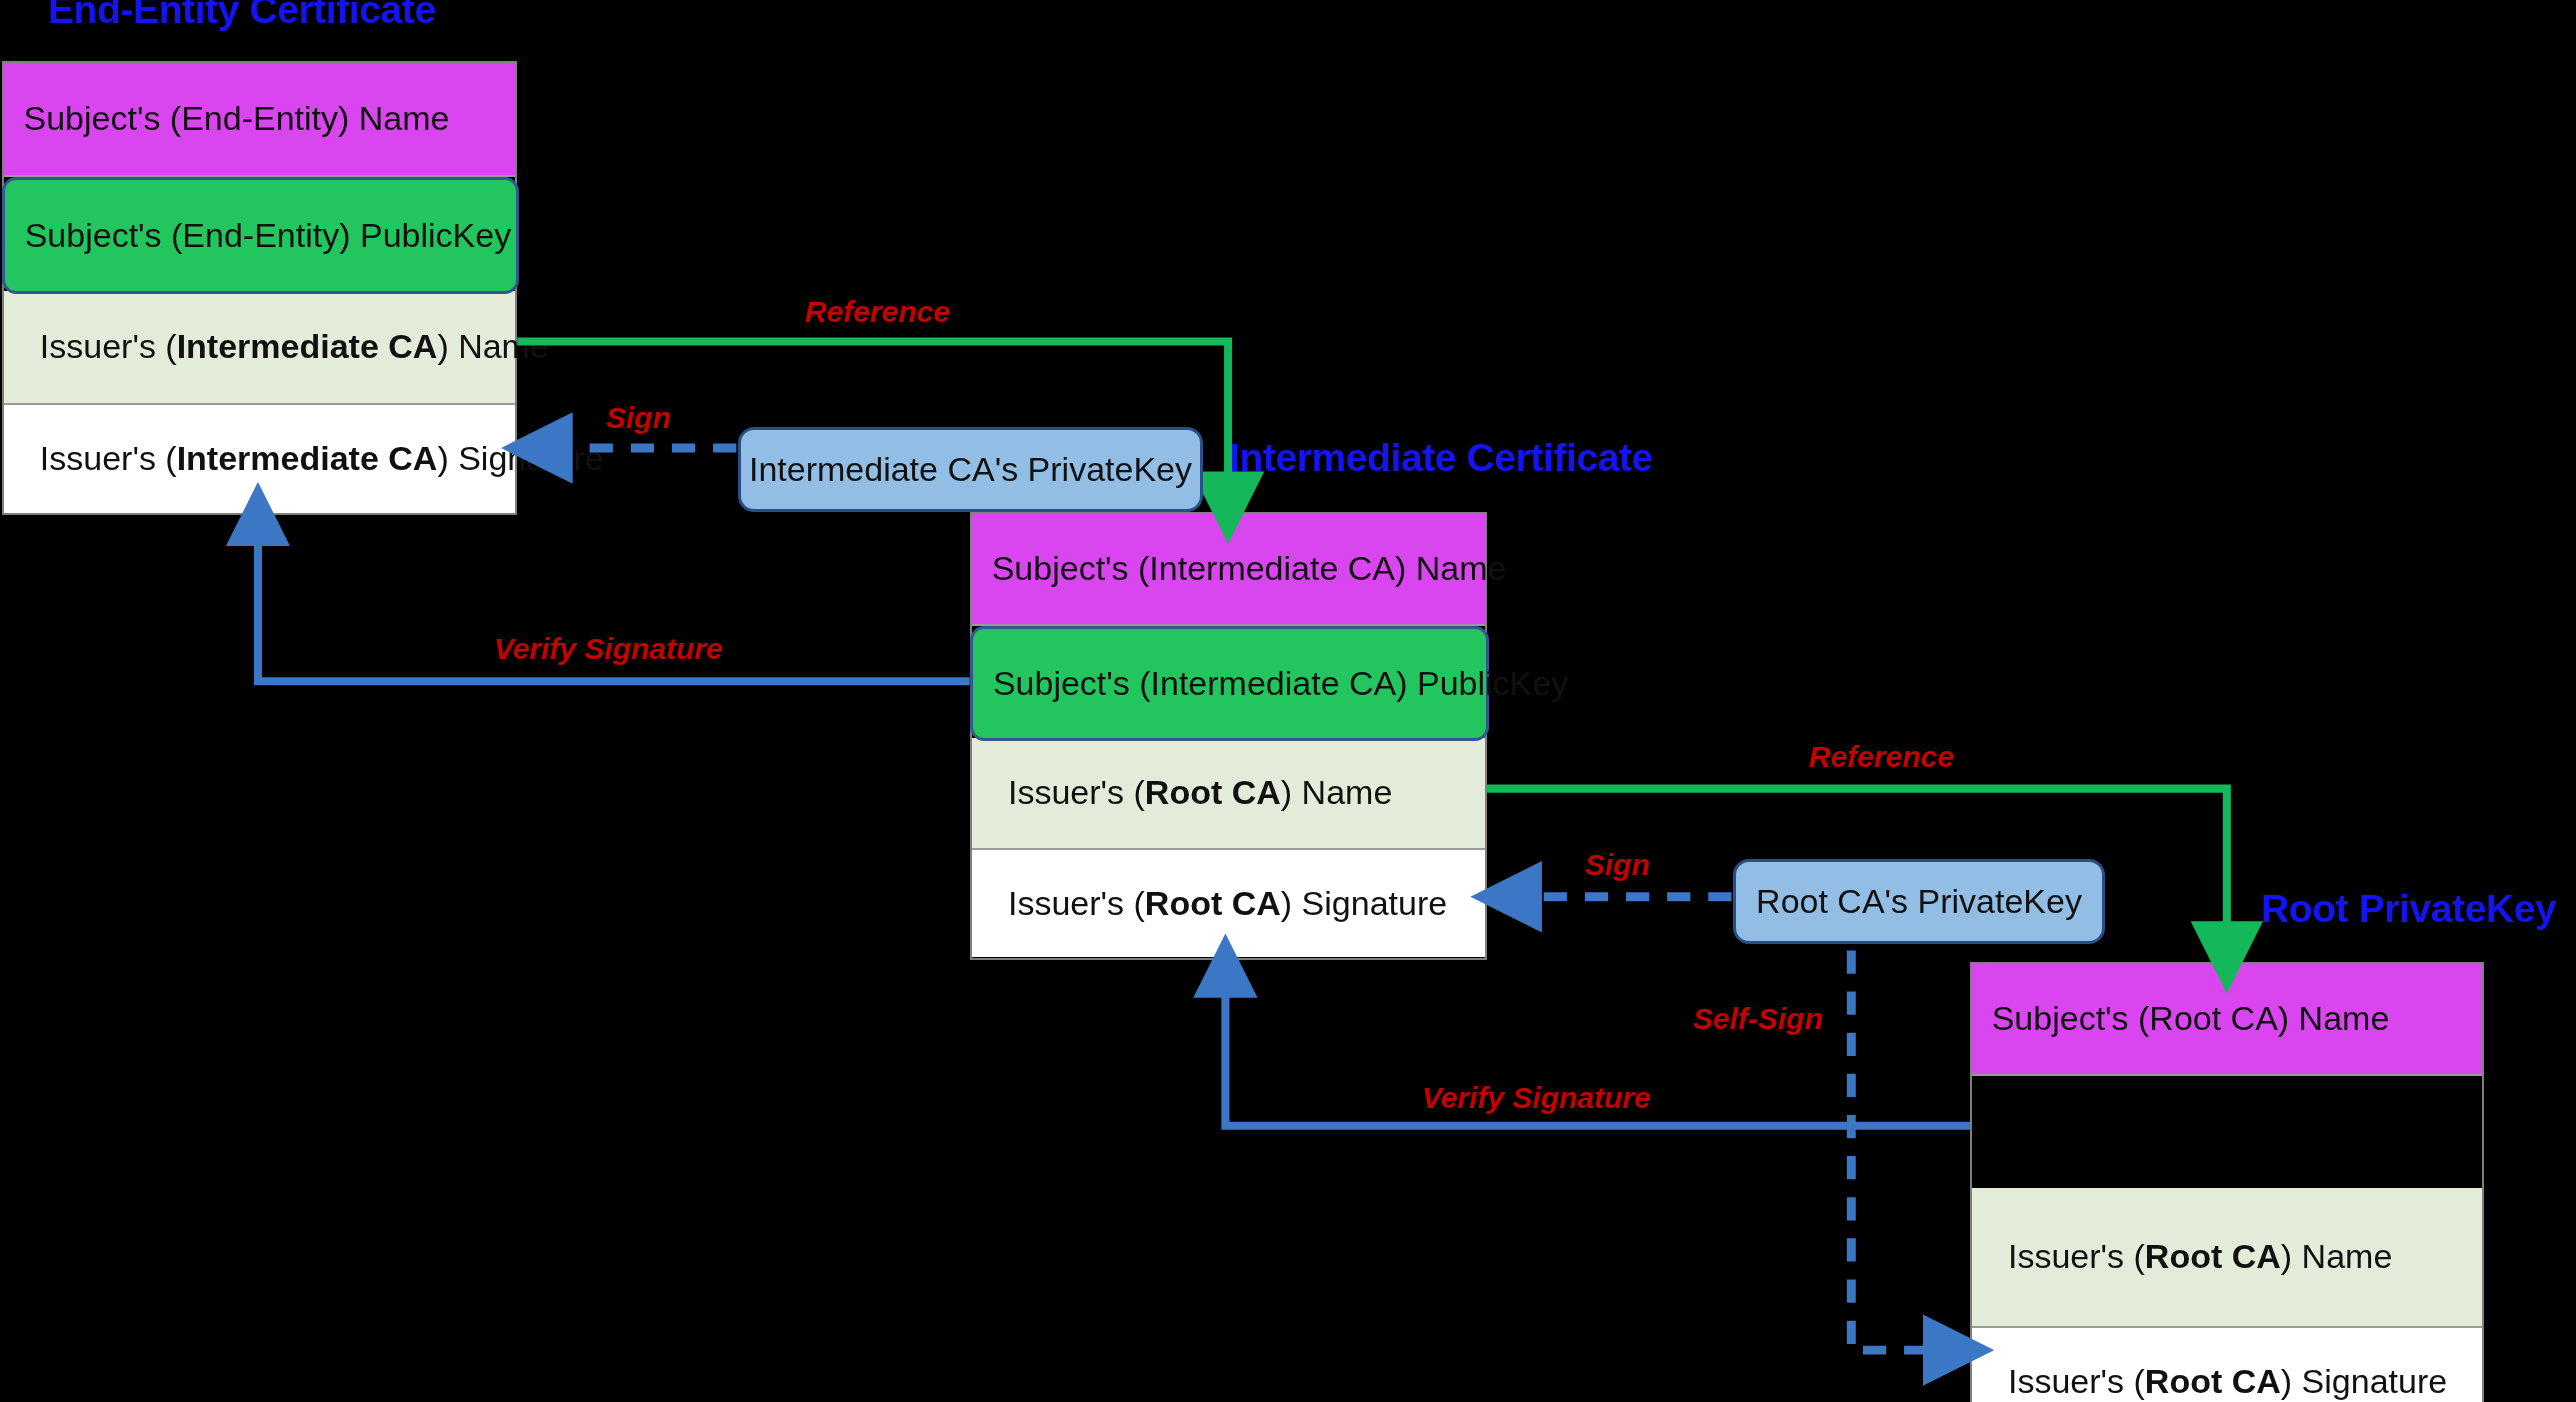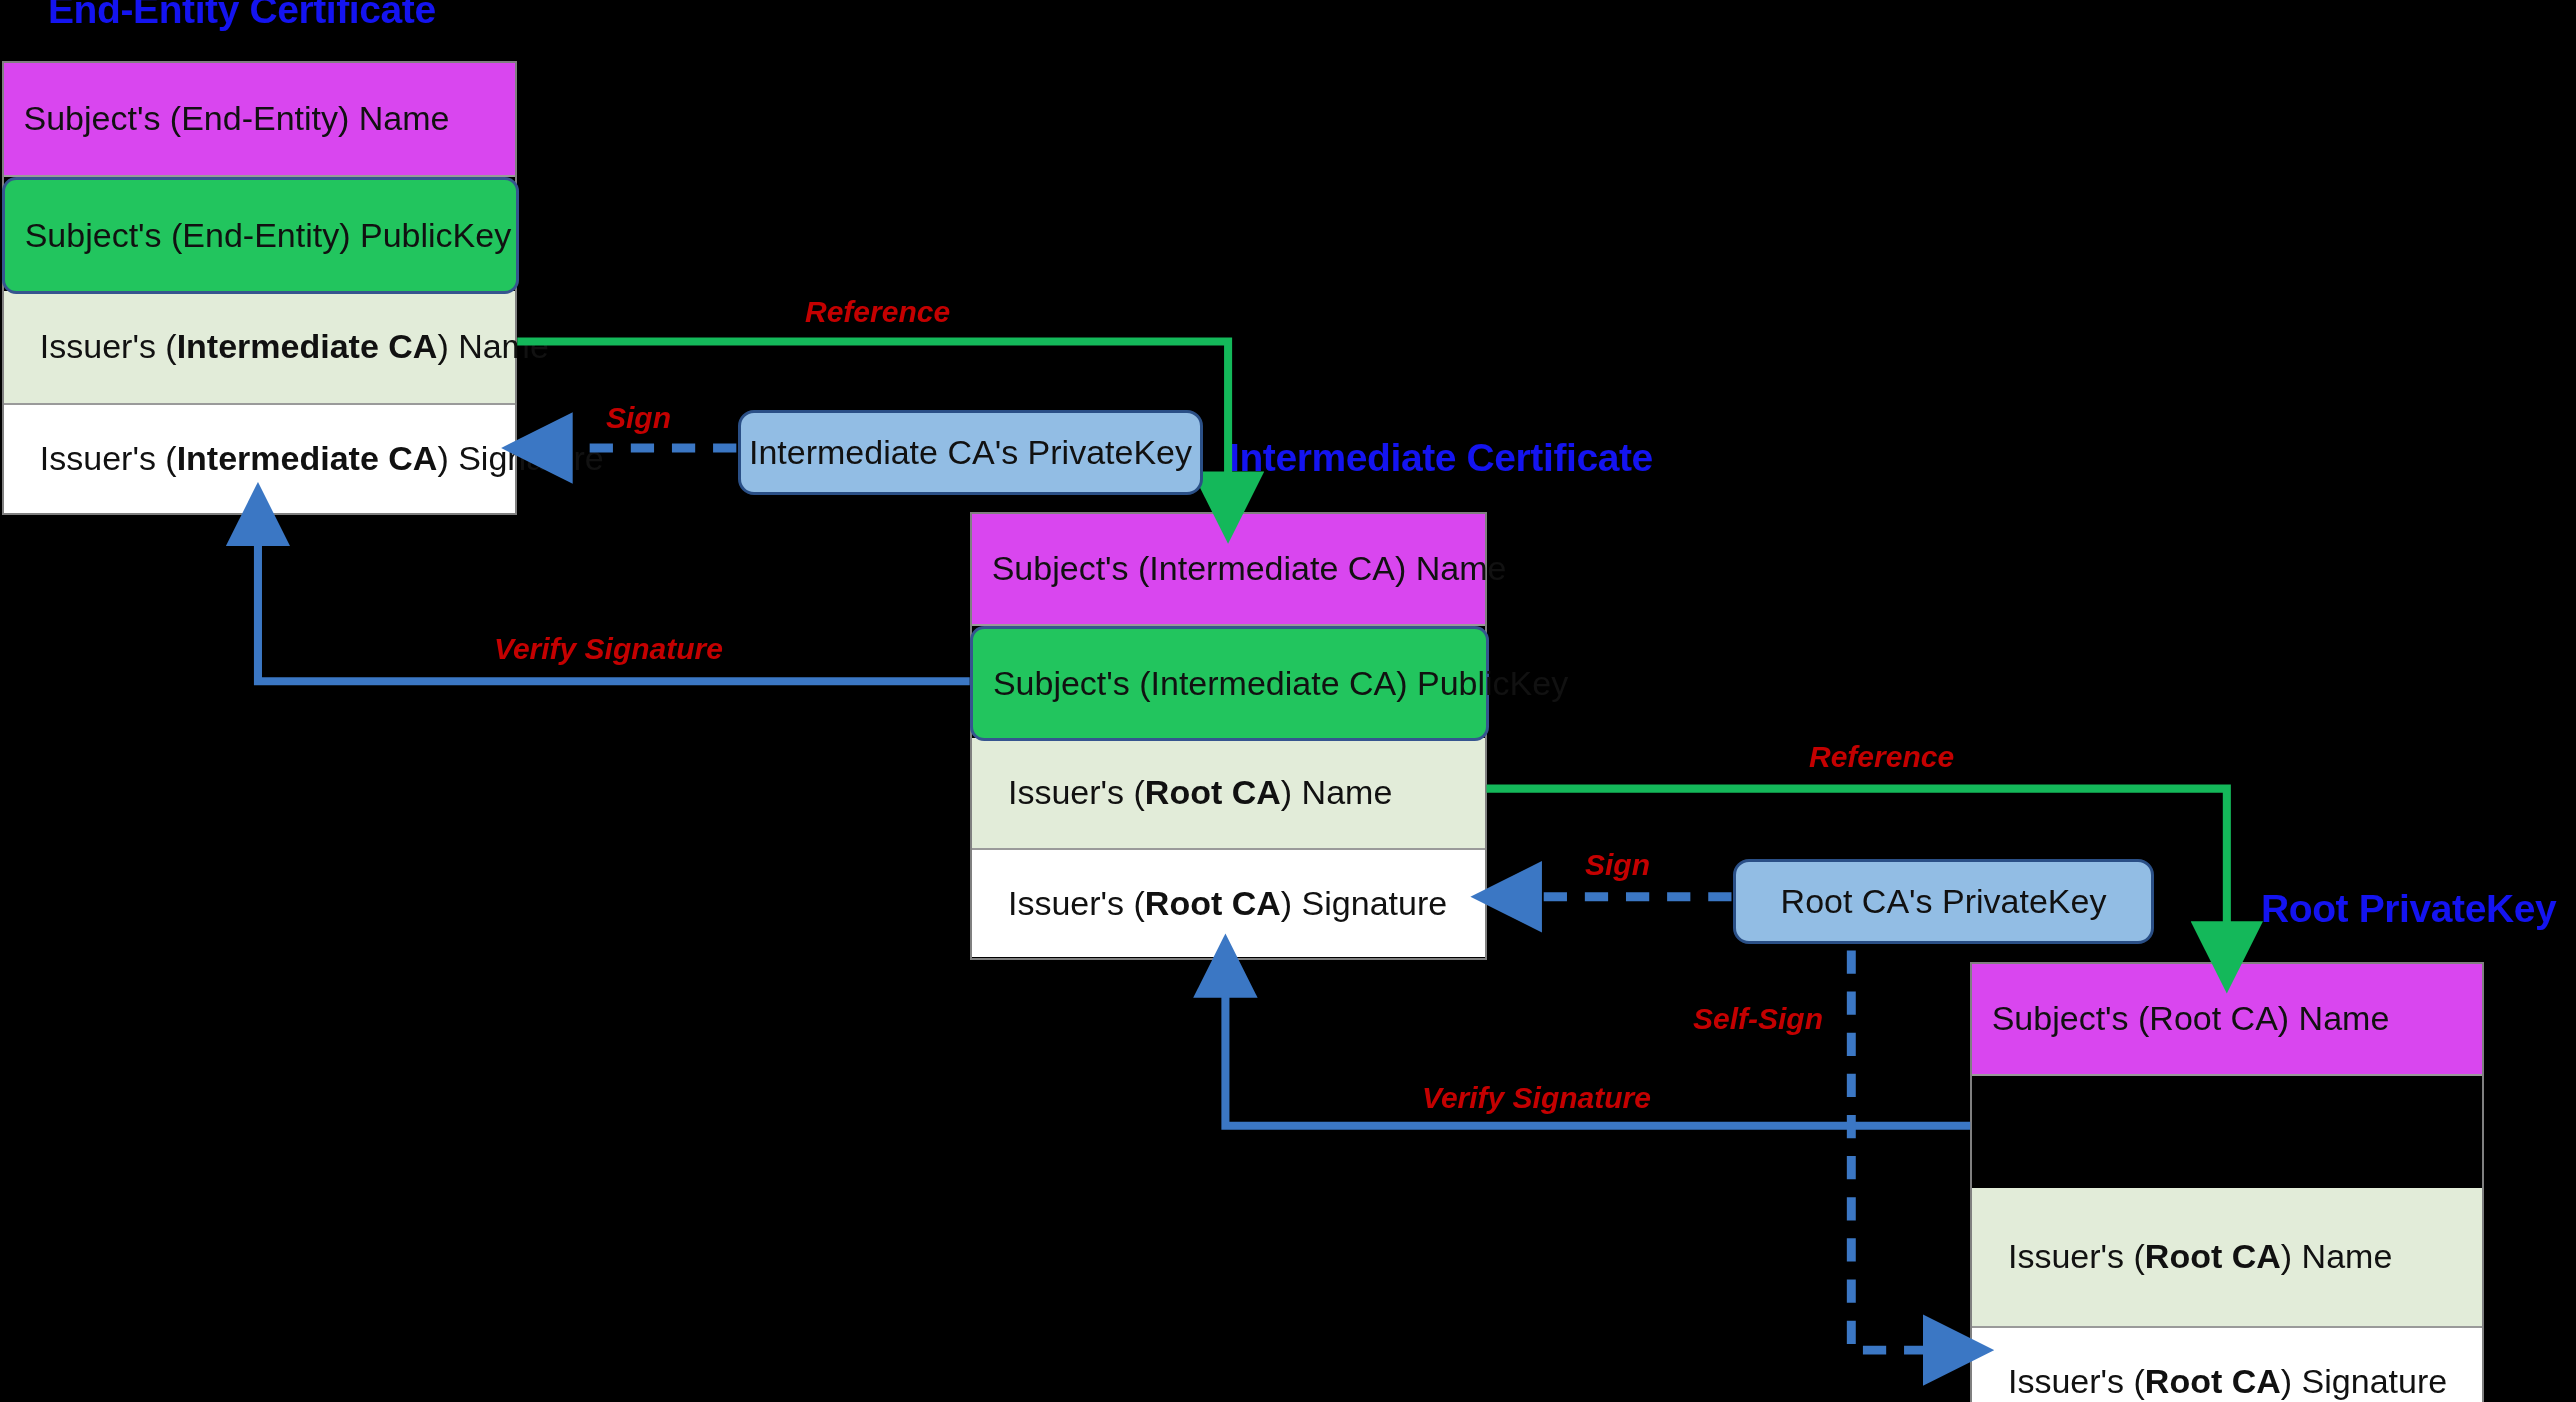--- a/index.html
+++ b/index.html
@@ -88,23 +88,23 @@
     <div class="row pubkey" style="top:112px;width:519px;height:115px;">Subject's (Intermediate CA) PublicKey</div>
   </div>
 
   <div class="cert" id="cert-root" style="left:1970px;top:962px;width:514px;height:448px;">
     <div class="row subject" style="height:112px;">Subject's (Root CA) Name</div>
     <div class="row subject" style="height:112px;visibility:hidden;"></div>
     <div class="row issuer-name" style="height:140px;">Issuer's (<b>Root CA</b>) Name</div>
     <div class="row issuer-sig" style="height:107px;">Issuer's (<b>Root CA</b>) Signature</div>
   </div>
 
-  <div class="pkey" style="left:738px;top:410px;width:465px;height:85px;">Intermediate CA's PrivateKey</div>
+  <div class="pkey" style="left:738px;top:427px;width:465px;height:85px;">Intermediate CA's PrivateKey</div>
 
-  <div class="pkey" style="left:1733px;top:859px;width:421px;height:85px;">Root CA's PrivateKey</div>
+  <div class="pkey" style="left:1733px;top:859px;width:372px;height:85px;">Root CA's PrivateKey</div>
 
   <div class="elabel" style="left:805px;top:295px;">Reference</div>
 
   <div class="elabel" style="left:606px;top:401px;">Sign</div>
 
   <div class="elabel" style="left:494px;top:632px;">Verify Signature</div>
 
   <div class="elabel" style="left:1809px;top:740px;">Reference</div>
 
   <div class="elabel" style="left:1585px;top:848px;">Sign</div>

